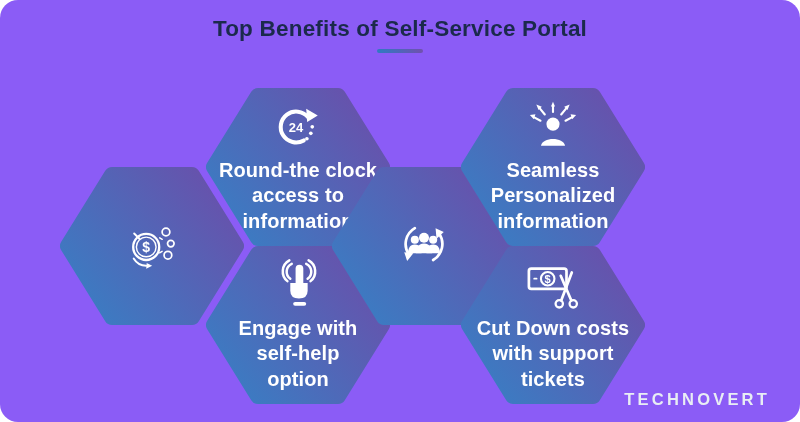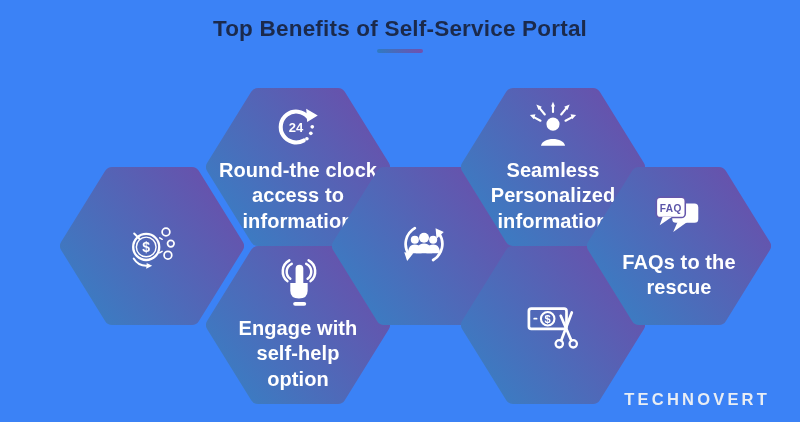--- a/index.html
+++ b/index.html
@@ -1,18 +1,19 @@
 <!DOCTYPE html>
 <html><head>
 <meta charset="utf-8">
 <style>
   html,body{margin:0;padding:0;background:#fff;}
   .stage{
-    position:relative;width:800px;height:422px;background:#3b82f6;overflow:hidden;
+    position:relative;width:800px;height:422px;background:#8b5cf6;overflow:hidden;
     font-family:"Liberation Sans",sans-serif;
+    border-radius:18px;
   }
   
   .title{
     margin:16px auto 0;text-align:center;font-size:22.5px;font-weight:700;
     color:#1b2a4c;letter-spacing:.2px;
   }
   .title-underline{
     width:46px;height:3.5px;border-radius:2px;margin:7px auto 0;
     background:linear-gradient(90deg,#2f7ac2,#7150ae);
   }
@@ -191,34 +192,21 @@
           <rect x="7" y="11" width="39" height="21" rx="2.5" stroke-width="2.8"></rect>
           <circle cx="26.5" cy="21.5" r="7" stroke-width="2.2"></circle>
           <path d="M12.5,21.5 h2.5" stroke-width="1.8"></path>
           <path d="M51.5,15 L40.5,44" stroke-width="2.8"></path>
           <path d="M40,18.5 L51,44" stroke-width="2.8"></path>
           <circle cx="38.5" cy="47.5" r="3.8" stroke-width="2.4"></circle>
           <circle cx="53" cy="47.5" r="3.8" stroke-width="2.4"></circle>
         </g>
         <text class="icon-text" x="26.5" y="25.7" font-size="11.5" text-anchor="middle">$</text>
       </svg>
-    </div>
-  </div>
-
-  <div class="hex hex7">
-    <svg class="hex-bg" viewBox="0 0 184 158" preserveAspectRatio="none">
-      <path d="M8,79 L52,8 L132,8 L176,79 L132,150 L52,150 Z" fill="url(#hexgrad)" stroke="url(#hexgrad)" stroke-width="16" stroke-linejoin="round"></path>
-    </svg>
-    <div class="hex-content">
-      <svg class="icon-svg" viewBox="0 0 64 56">
-        <rect x="25" y="12" width="27" height="20" rx="4" fill="#fff"></rect>
-        <polygon points="31,30 26,41.5 42,30" fill="#fff"></polygon>
-        <rect x="8.5" y="5.5" width="30" height="21" rx="4" fill="#fff" stroke="#6557ac" stroke-width="1.6"></rect>
-        <polygon points="15,26 12,34.5 24.5,26" fill="#fff"></polygon>
-        <text class="icon-text-purple" x="23.5" y="20.3" font-size="10.5" text-anchor="middle">FAQ</text>
-      </svg>
-      <div class="hex-label">FAQs to the
-rescue</div>
-    </div>
-  </div>
+      <div class="hex-label">Cut Down costs
+with support
+tickets</div>
+    </div>
+  </div>
+
 
   <div class="watermark">TECHNOVERT</div>
 </div>
 
 </body></html>

